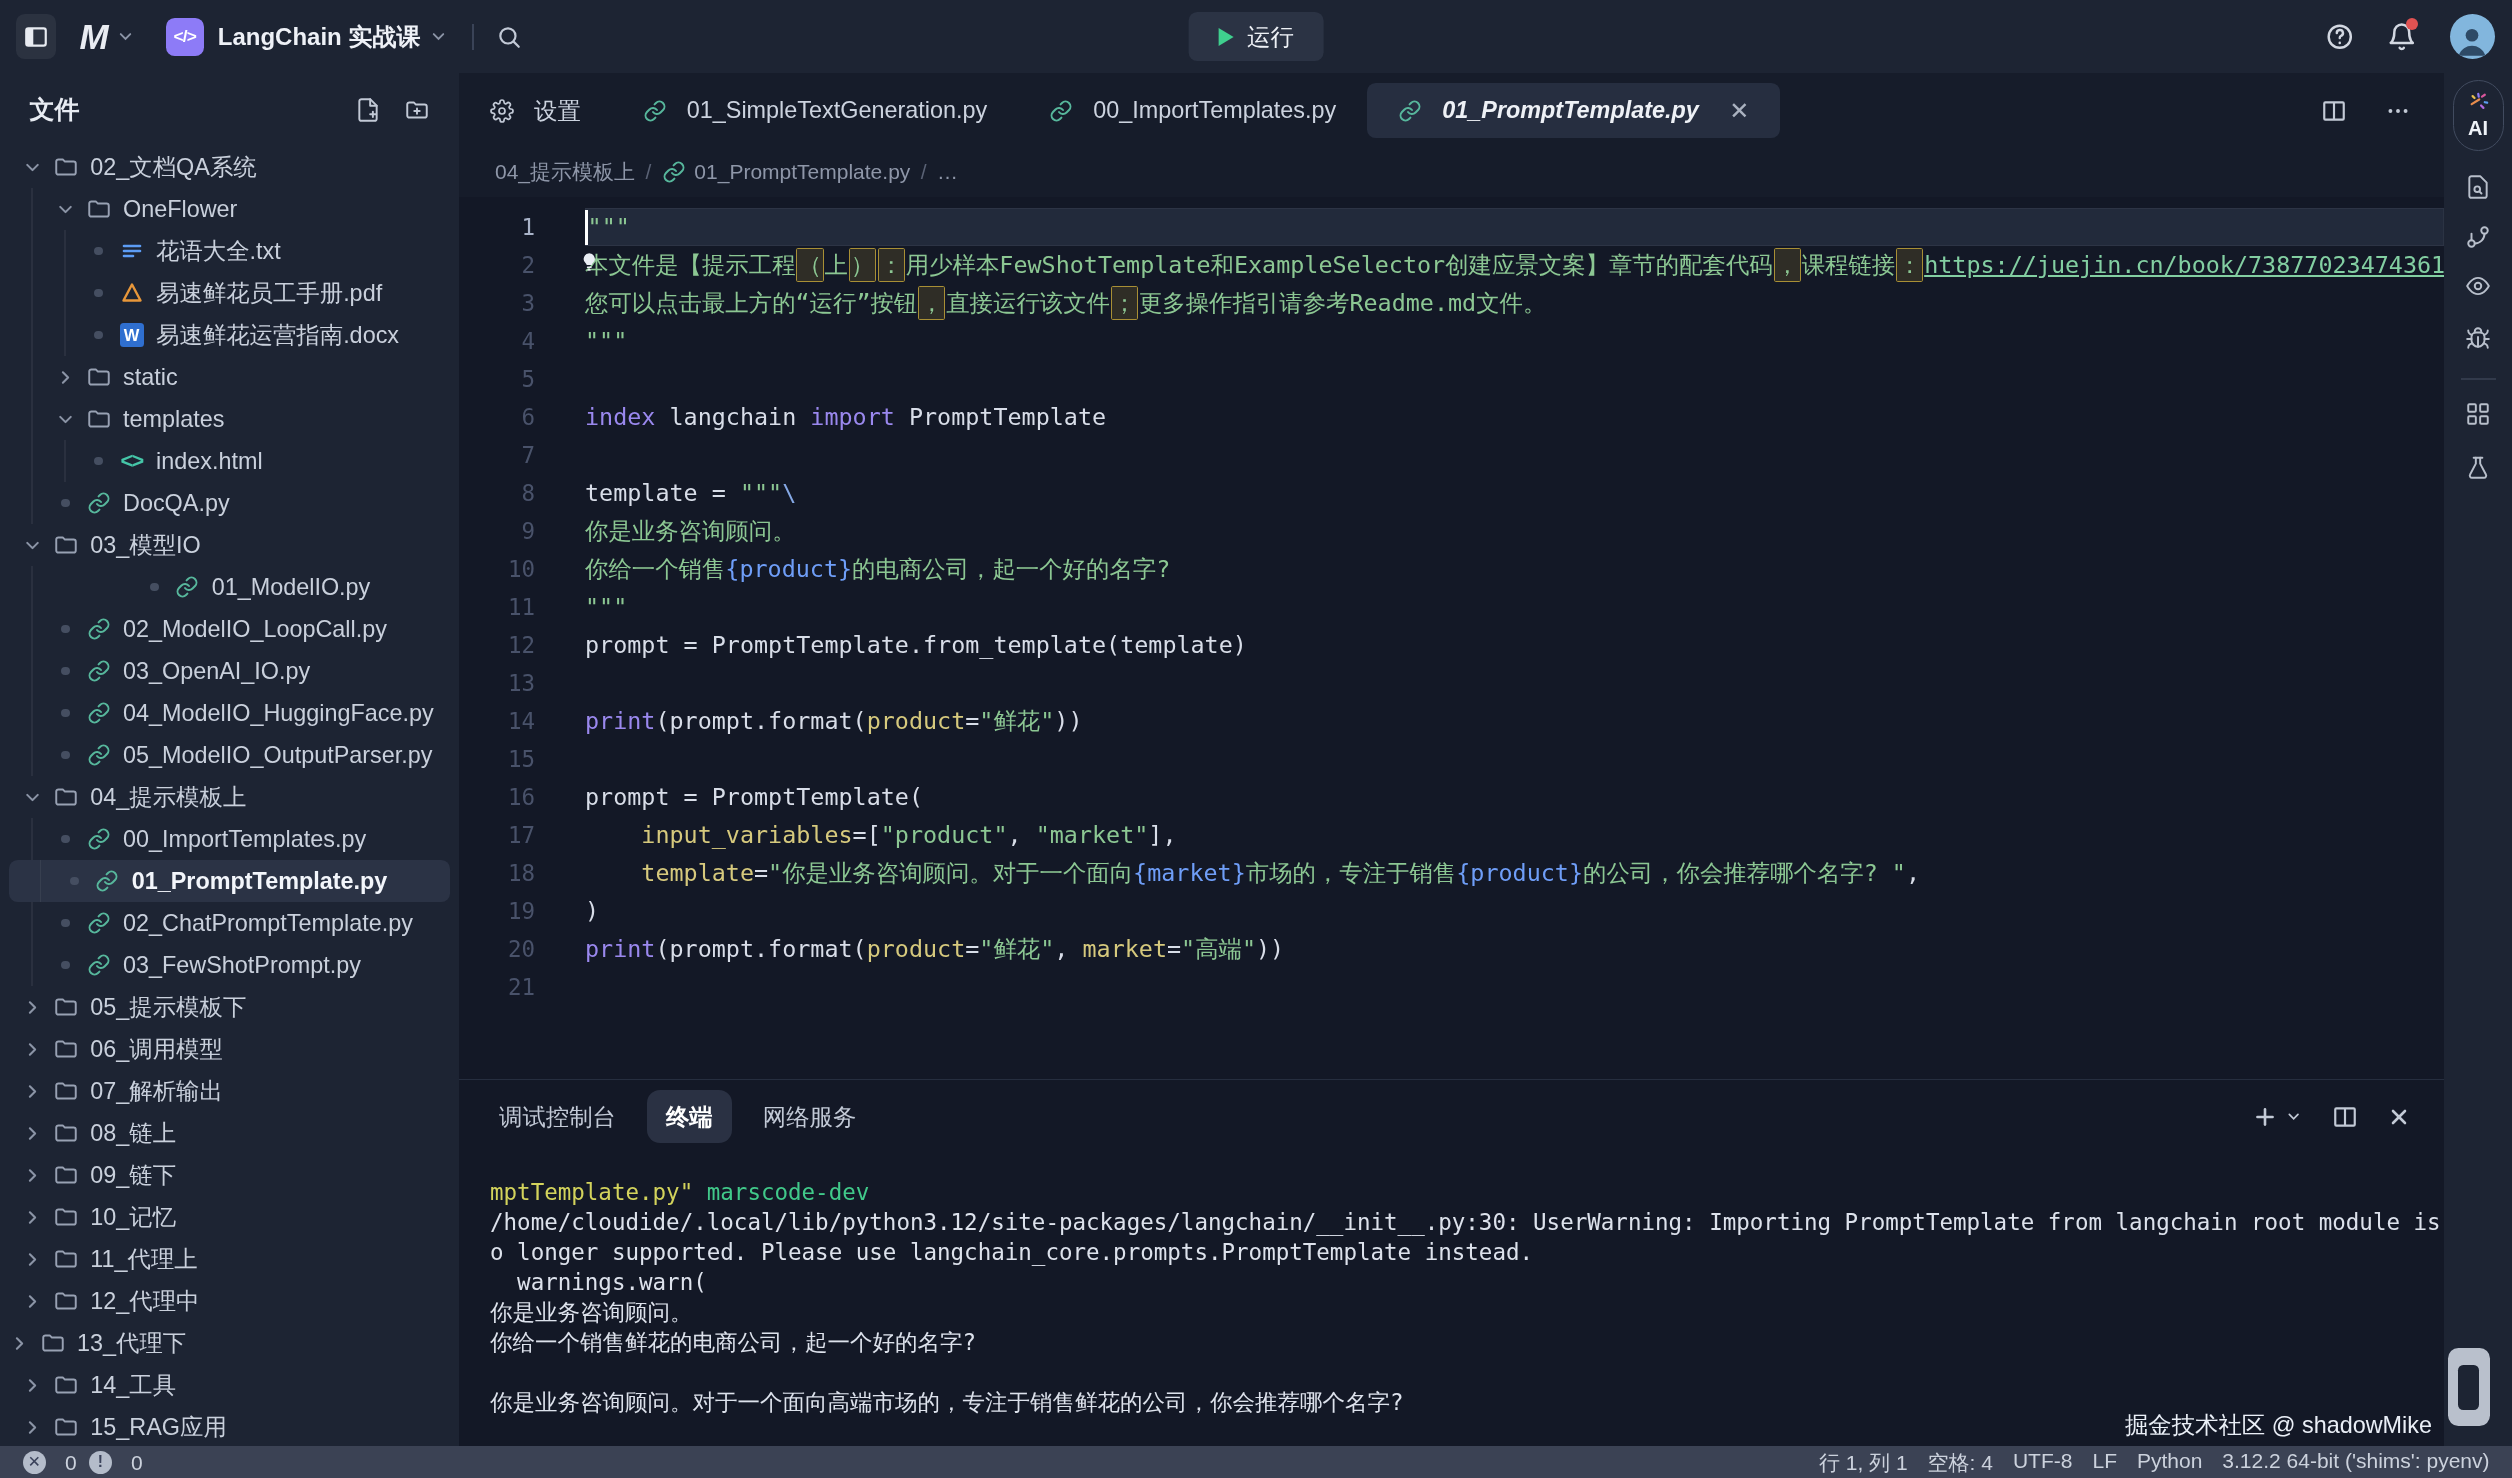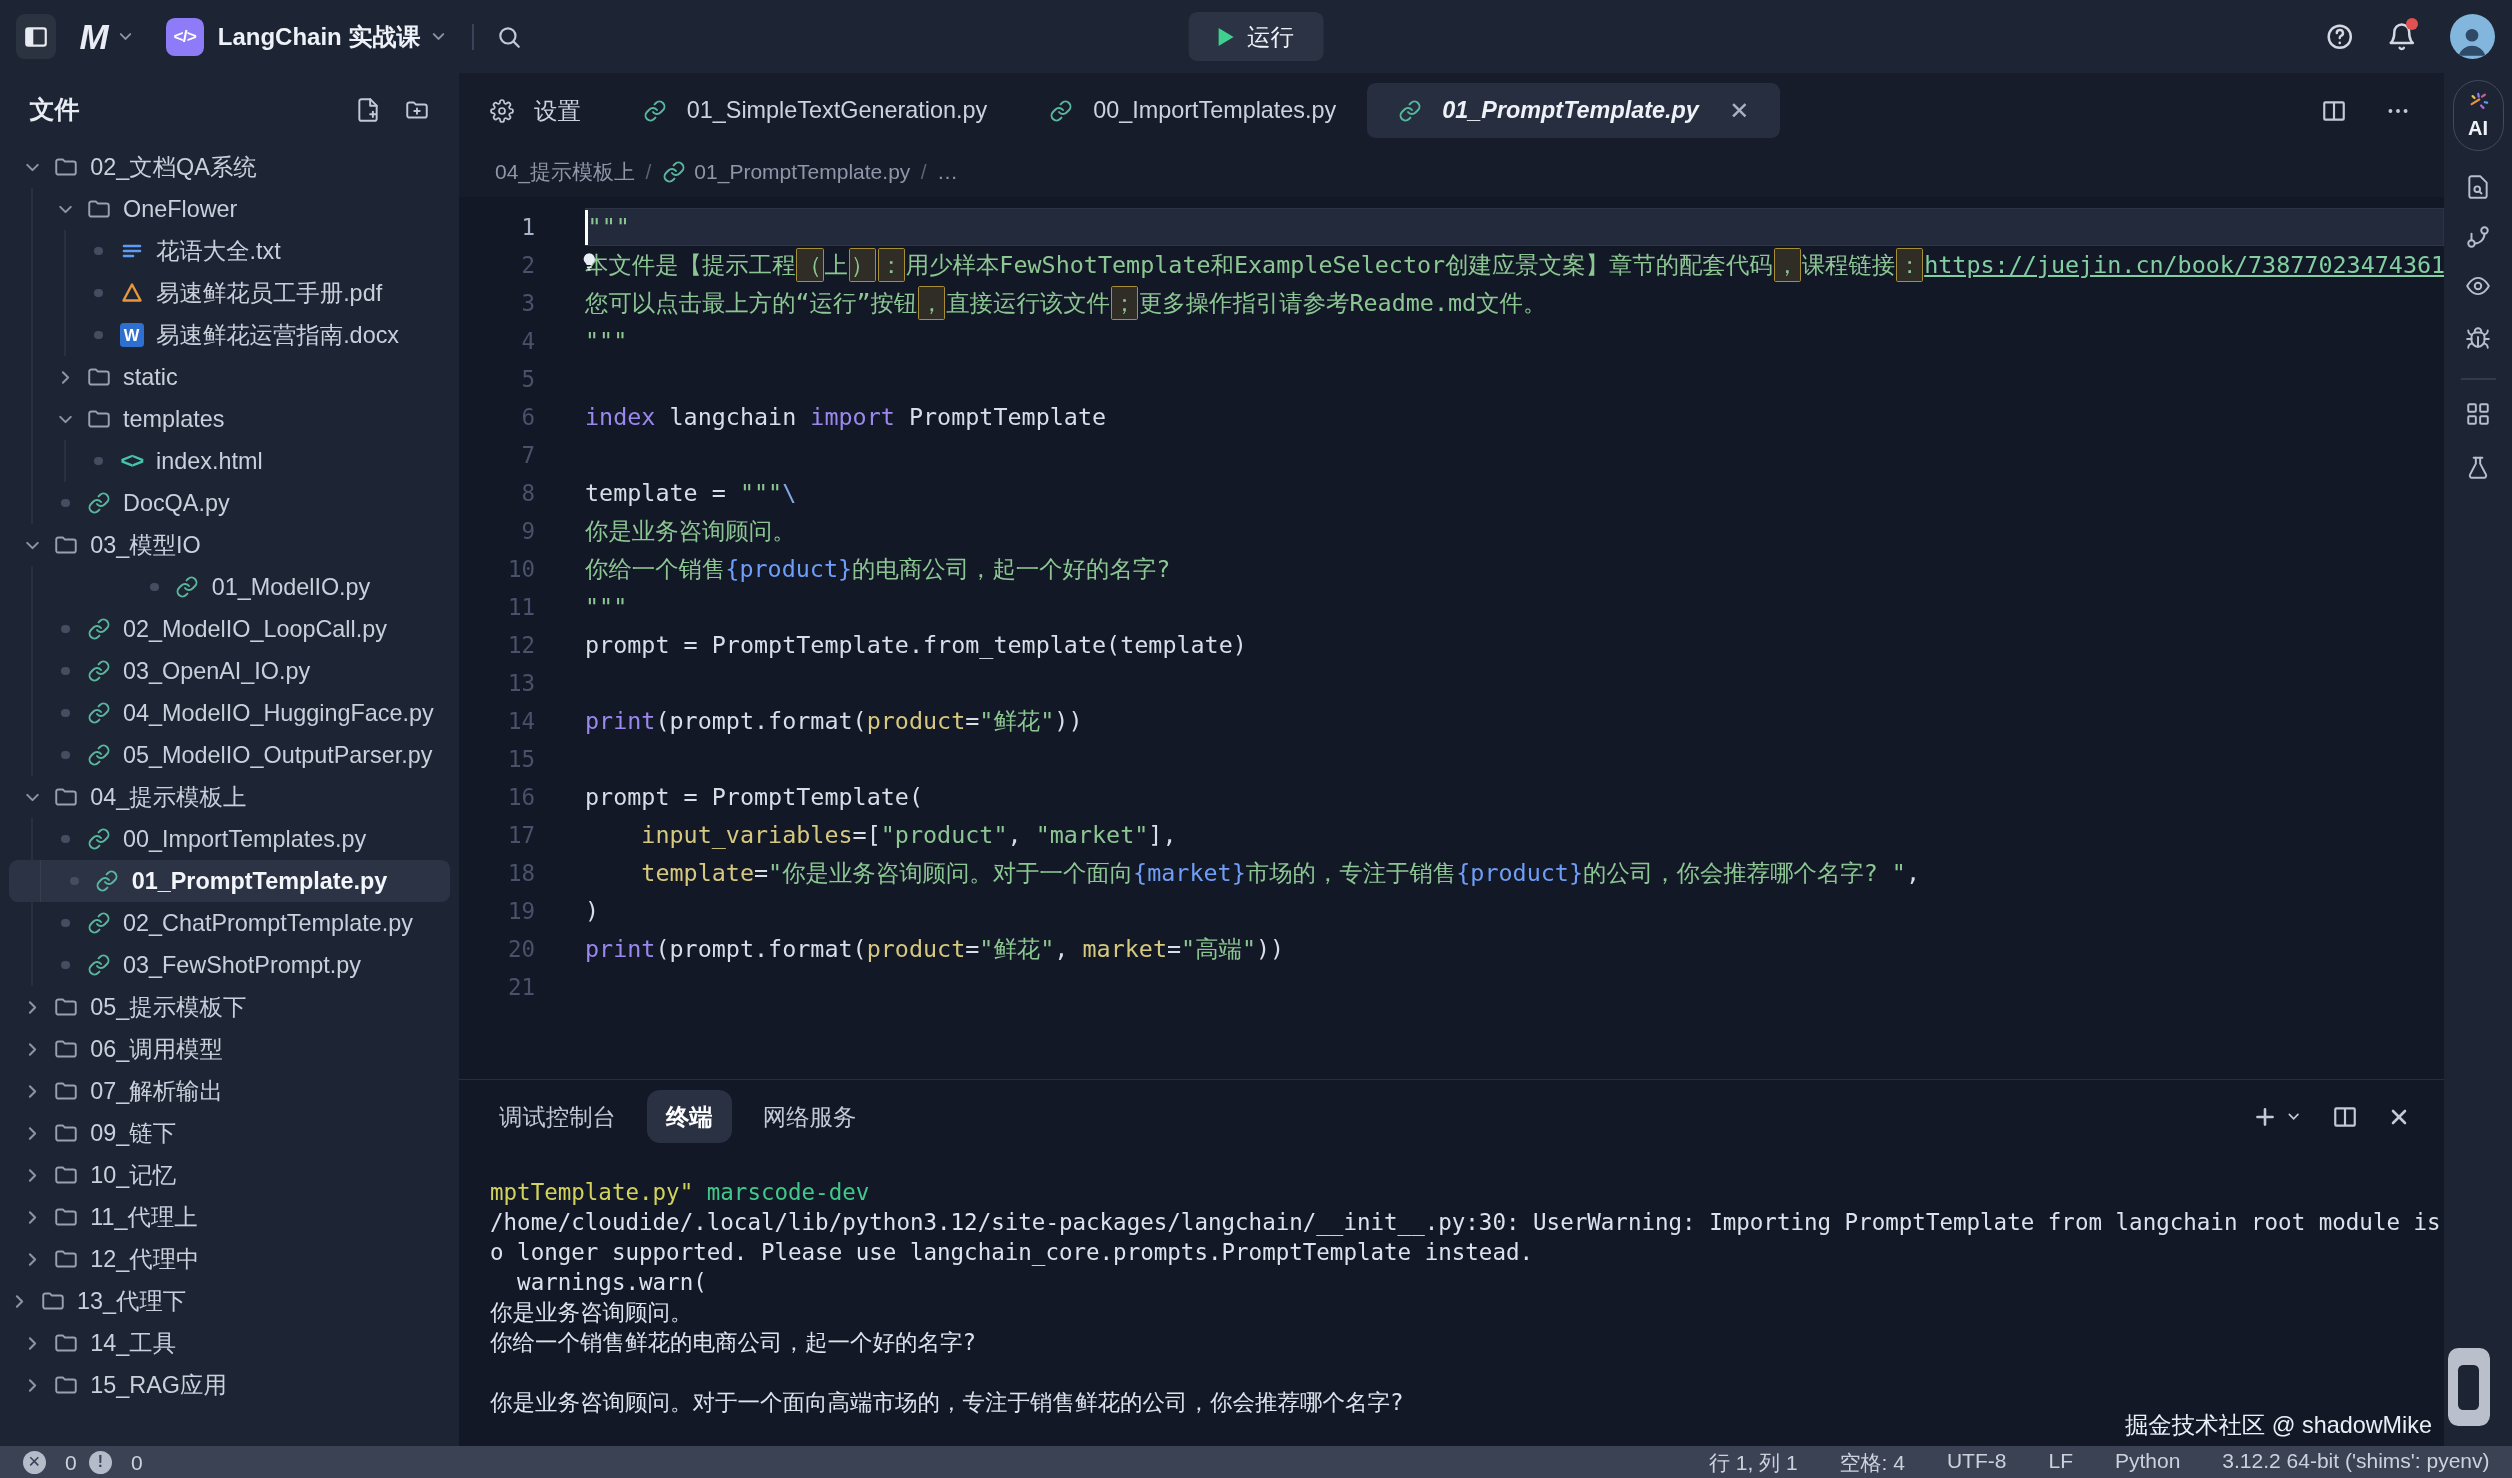--- a/index.html
+++ b/index.html
@@ -73,21 +73,21 @@
   #panel-actions{margin-left:auto;display:flex;align-items:center;gap:29.5px;color:#c3cad6;margin-right:12px}
   #term{padding:24px 31px 0 31px;font-family:"DejaVu Sans Mono","Liberation Mono",monospace;font-size:22.5px;line-height:30px;color:#dde2ec}
   .tline{white-space:pre;min-height:30px}
   .tl-yel{color:#d3d35c}.tl-grn{color:#41c98a}.tl-wht{color:#dde2ec}
   
   #statusbar{position:absolute;left:0;right:0;bottom:0;height:33px;background:#3b4254;display:flex;align-items:center;
              font-size:21px;color:#ccd2dd;padding:0 22.5px;box-sizing:border-box;z-index:6}
   .stic{width:23.4px;height:23.4px;border-radius:50%;background:#b4bcca;color:#3a425a;font-weight:700;font-size:15.6px;
         display:inline-flex;align-items:center;justify-content:center;margin-right:7px}
   #status-left{display:flex;align-items:center;gap:12px}
-  #status-right{margin-left:auto;display:flex;gap:42px}
+  #status-right{margin-left:auto;display:flex;gap:20px}
   
   #watermark{position:absolute;right:80px;bottom:38px;font-size:23.4px;color:#eaeff7;z-index:5}
   #float-btn{position:absolute;right:22.5px;bottom:53px;width:42px;height:78px;border-radius:10.4px;background:#b9c0cc;
              display:flex;align-items:center;justify-content:center;z-index:5}
   #float-btn .phone{width:21px;height:45px;background:#1d2433;border-radius:5.2px}
 </style>
 </head>
 <body>
 
 <div id="header">
@@ -527,20 +527,37 @@
           </span>
         </span>
         <span class="ticon">
           <span style="display: inline-flex;">
             <svg width="26" height="26" viewBox="0 0 24 24" fill="none" stroke="#98a1b3" stroke-width="1.8" stroke-linecap="round" stroke-linejoin="round">
               <path d="M3 7a2 2 0 0 1 2-2h4l2 2h8a2 2 0 0 1 2 2v8a2 2 0 0 1-2 2H5a2 2 0 0 1-2-2z"></path>
             </svg>
           </span>
         </span>
         <span class="tlabel">07_解析输出</span>
+      </div>
+      <div class="row" style="padding-left: 17.3px;">
+        <span class="slot">
+          <span style="display: inline-flex;">
+            <svg width="21" height="21" viewBox="0 0 24 24" fill="none" stroke="#8b94a6" stroke-width="2.4" stroke-linecap="round" stroke-linejoin="round">
+              <polyline points="9 6 15 12 9 18"></polyline>
+            </svg>
+          </span>
+        </span>
+        <span class="ticon">
+          <span style="display: inline-flex;">
+            <svg width="26" height="26" viewBox="0 0 24 24" fill="none" stroke="#98a1b3" stroke-width="1.8" stroke-linecap="round" stroke-linejoin="round">
+              <path d="M3 7a2 2 0 0 1 2-2h4l2 2h8a2 2 0 0 1 2 2v8a2 2 0 0 1-2 2H5a2 2 0 0 1-2-2z"></path>
+            </svg>
+          </span>
+        </span>
+        <span class="tlabel">08_链上</span>
       </div>
       <div class="row" style="padding-left: 17.3px;">
         <span class="slot">
           <span style="display: inline-flex;">
             <svg width="21" height="21" viewBox="0 0 24 24" fill="none" stroke="#8b94a6" stroke-width="2.4" stroke-linecap="round" stroke-linejoin="round">
               <polyline points="9 6 15 12 9 18"></polyline>
             </svg>
           </span>
         </span>
         <span class="ticon">

